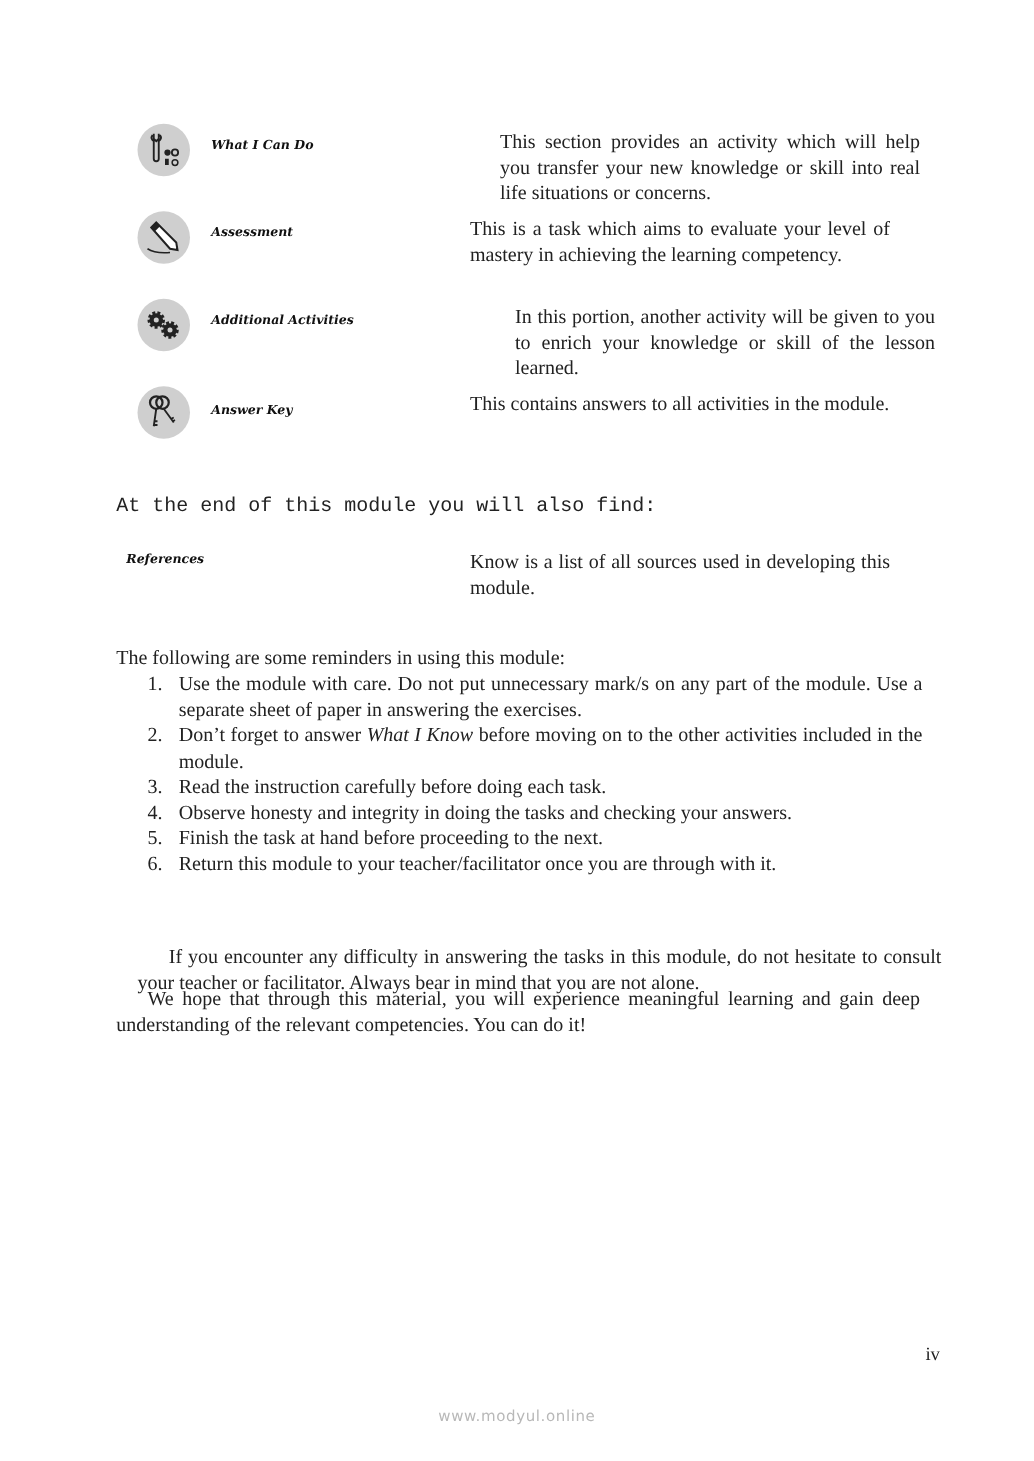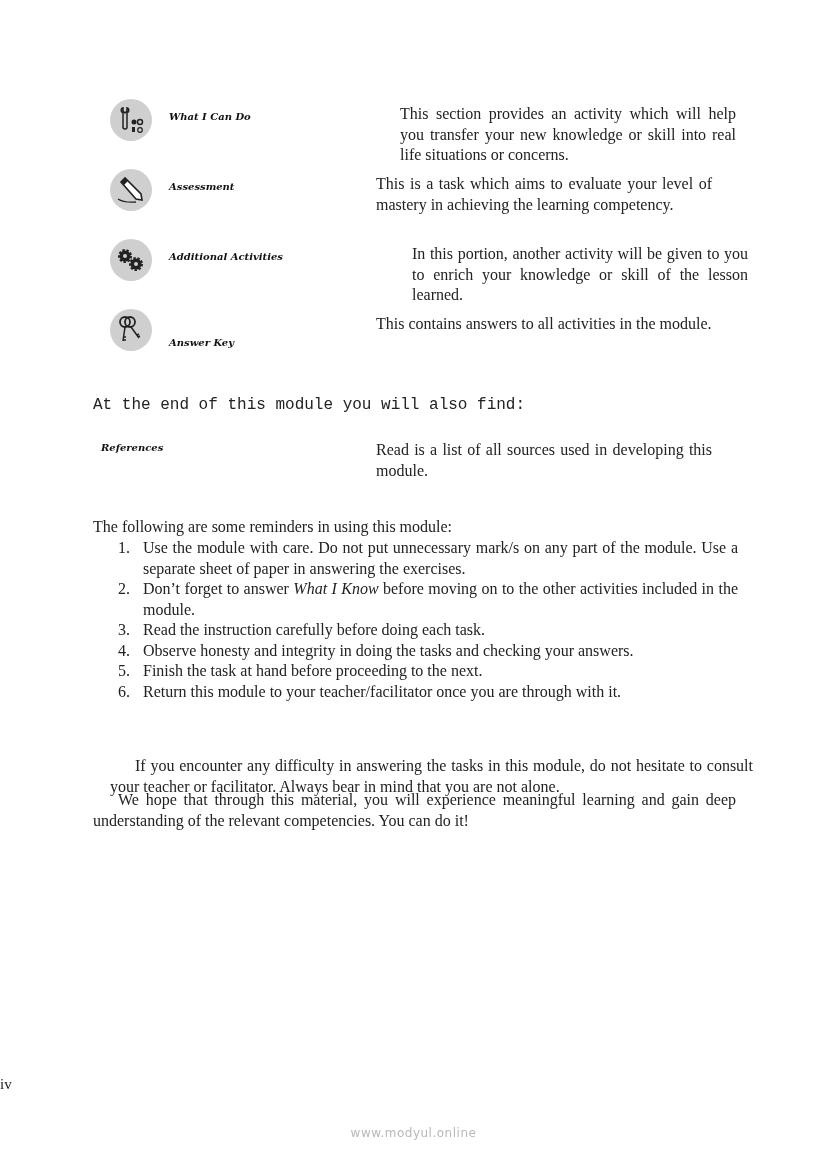--- a/index.html
+++ b/index.html
@@ -9,21 +9,21 @@
   .row { position:absolute; left:108px; width:610px; }
   .icon { position:absolute; left:2px; width:42px; height:42px; border-radius:50%; background:#cfcfcf; }
   .icon svg { width:42px; height:42px; display:block; }
   .label { position:absolute; left:61px; font-weight:bold; font-style:italic; font-size:10px; color:#111; white-space:nowrap; }
   .desc { position:absolute; left:268px; width:336px; font-size:14.5px; line-height:20.5px; text-align:justify; text-align-last:left; font-family:"Liberation Serif", serif; font-size:16px; }
   .text { position:absolute; font-family:"Liberation Serif", serif; font-size:16px; line-height:20.5px; color:#222; }
   .list { position:absolute; left:118px; width:620px; margin:0; padding:0; list-style:none; font-family:"Liberation Serif", serif; font-size:16px; line-height:20.5px; }
   .list li { position:relative; padding-left:25px; text-align:justify; }
   .list .num { position:absolute; left:0; top:0; }
   .para { position:absolute; left:93px; width:643px; font-family:"Liberation Serif", serif; font-size:16px; line-height:20.5px; text-align:justify; text-indent:25px; }
-  .pagenum { position:absolute; left:0; width:728px; top:1076px; text-align:left; font-family:"Liberation Serif", serif; font-size:15px; }
+  .pagenum { position:absolute; left:0; width:728px; top:1076px; text-align:right; font-family:"Liberation Serif", serif; font-size:15px;padding-left:24px; }
   .watermark { position:absolute; left:0; width:827px; top:1126px; text-align:center; font-family:"DejaVu Sans", sans-serif; font-size:12px; color:#b8b8b8; letter-spacing:0.5px; }
 </style>
 </head>
 <body>
 
 <div class="page">
 
   <div class="row" style="top:99px;">
     <div class="icon" style="top:0;">
       <svg viewBox="0 0 42 42">
@@ -65,29 +65,29 @@
 
   <div class="row" style="top:309px;">
     <div class="icon" style="top:0;">
       <svg viewBox="0 0 42 42">
         <circle cx="15" cy="13" r="5" fill="none" stroke="#222" stroke-width="1.8"></circle>
         <circle cx="20" cy="13" r="5" fill="none" stroke="#222" stroke-width="1.8"></circle>
         <path d="M15 18 l-2 14 m0-4 h3 m-3 3 h3" fill="none" stroke="#222" stroke-width="1.5"></path>
         <path d="M21 18 l8 11 m-2-3 l2-1 m-1 3 l2-1" fill="none" stroke="#222" stroke-width="1.5"></path>
       </svg>
     </div>
-    <div class="label" style="top:28px;">Answer Key</div>
+    <div class="label" style="top:14px;">Answer Key</div>
     <div class="desc" style="top:5px;">This contains answers to all activities in the module.</div>
   </div>
 
   <div class="text" style="left:93px; top:395px;font-family:Liberation Mono, monospace;">At the end of this module you will also find:</div>
 
   <div class="row" style="top:440px; left:101px;">
     <div class="label" style="left:0; top:2px;">References</div>
-    <div class="desc" style="left:275px; top:0;">Read is a list of all sources used in developing this module.</div>
+    <div class="desc" style="left:275px; top:0;">Know is a list of all sources used in developing this module.</div>
   </div>
 
   <div class="text" style="left:93px; top:517px;">The following are some reminders in using this module:</div>
 
   <ol class="list" style="top:538px;">
     <li>
       <span class="num">1.</span>
       <span>Use the module with care. Do not put unnecessary mark/s on any part of the module. Use a separate sheet of paper in answering the exercises.</span>
     </li>
     <li>

